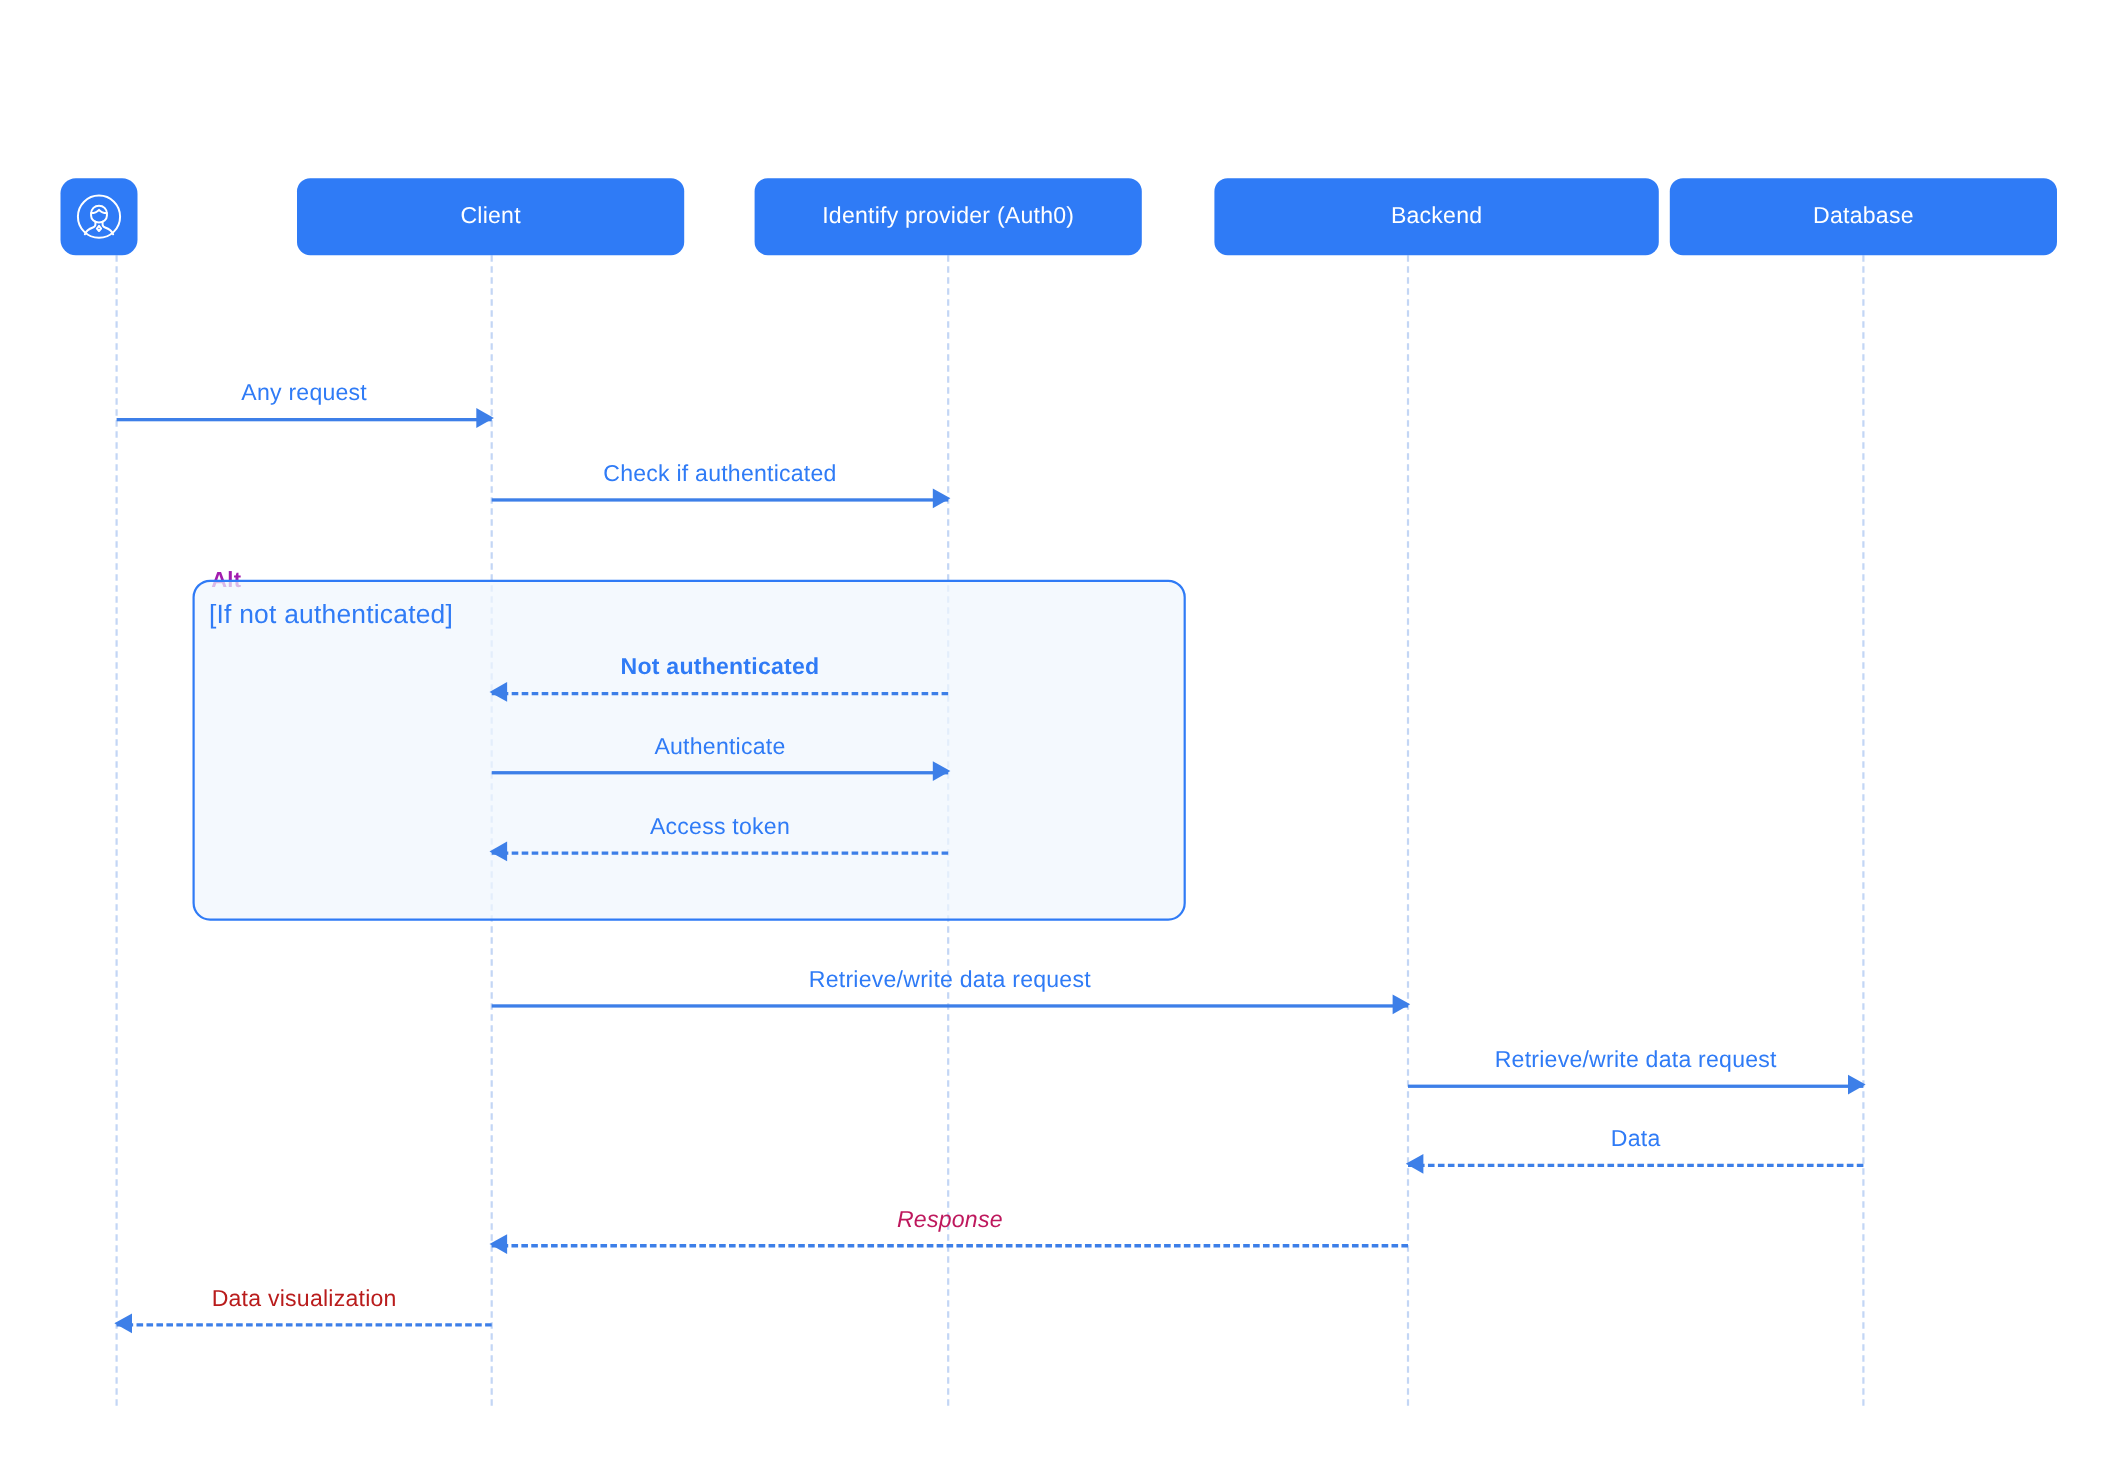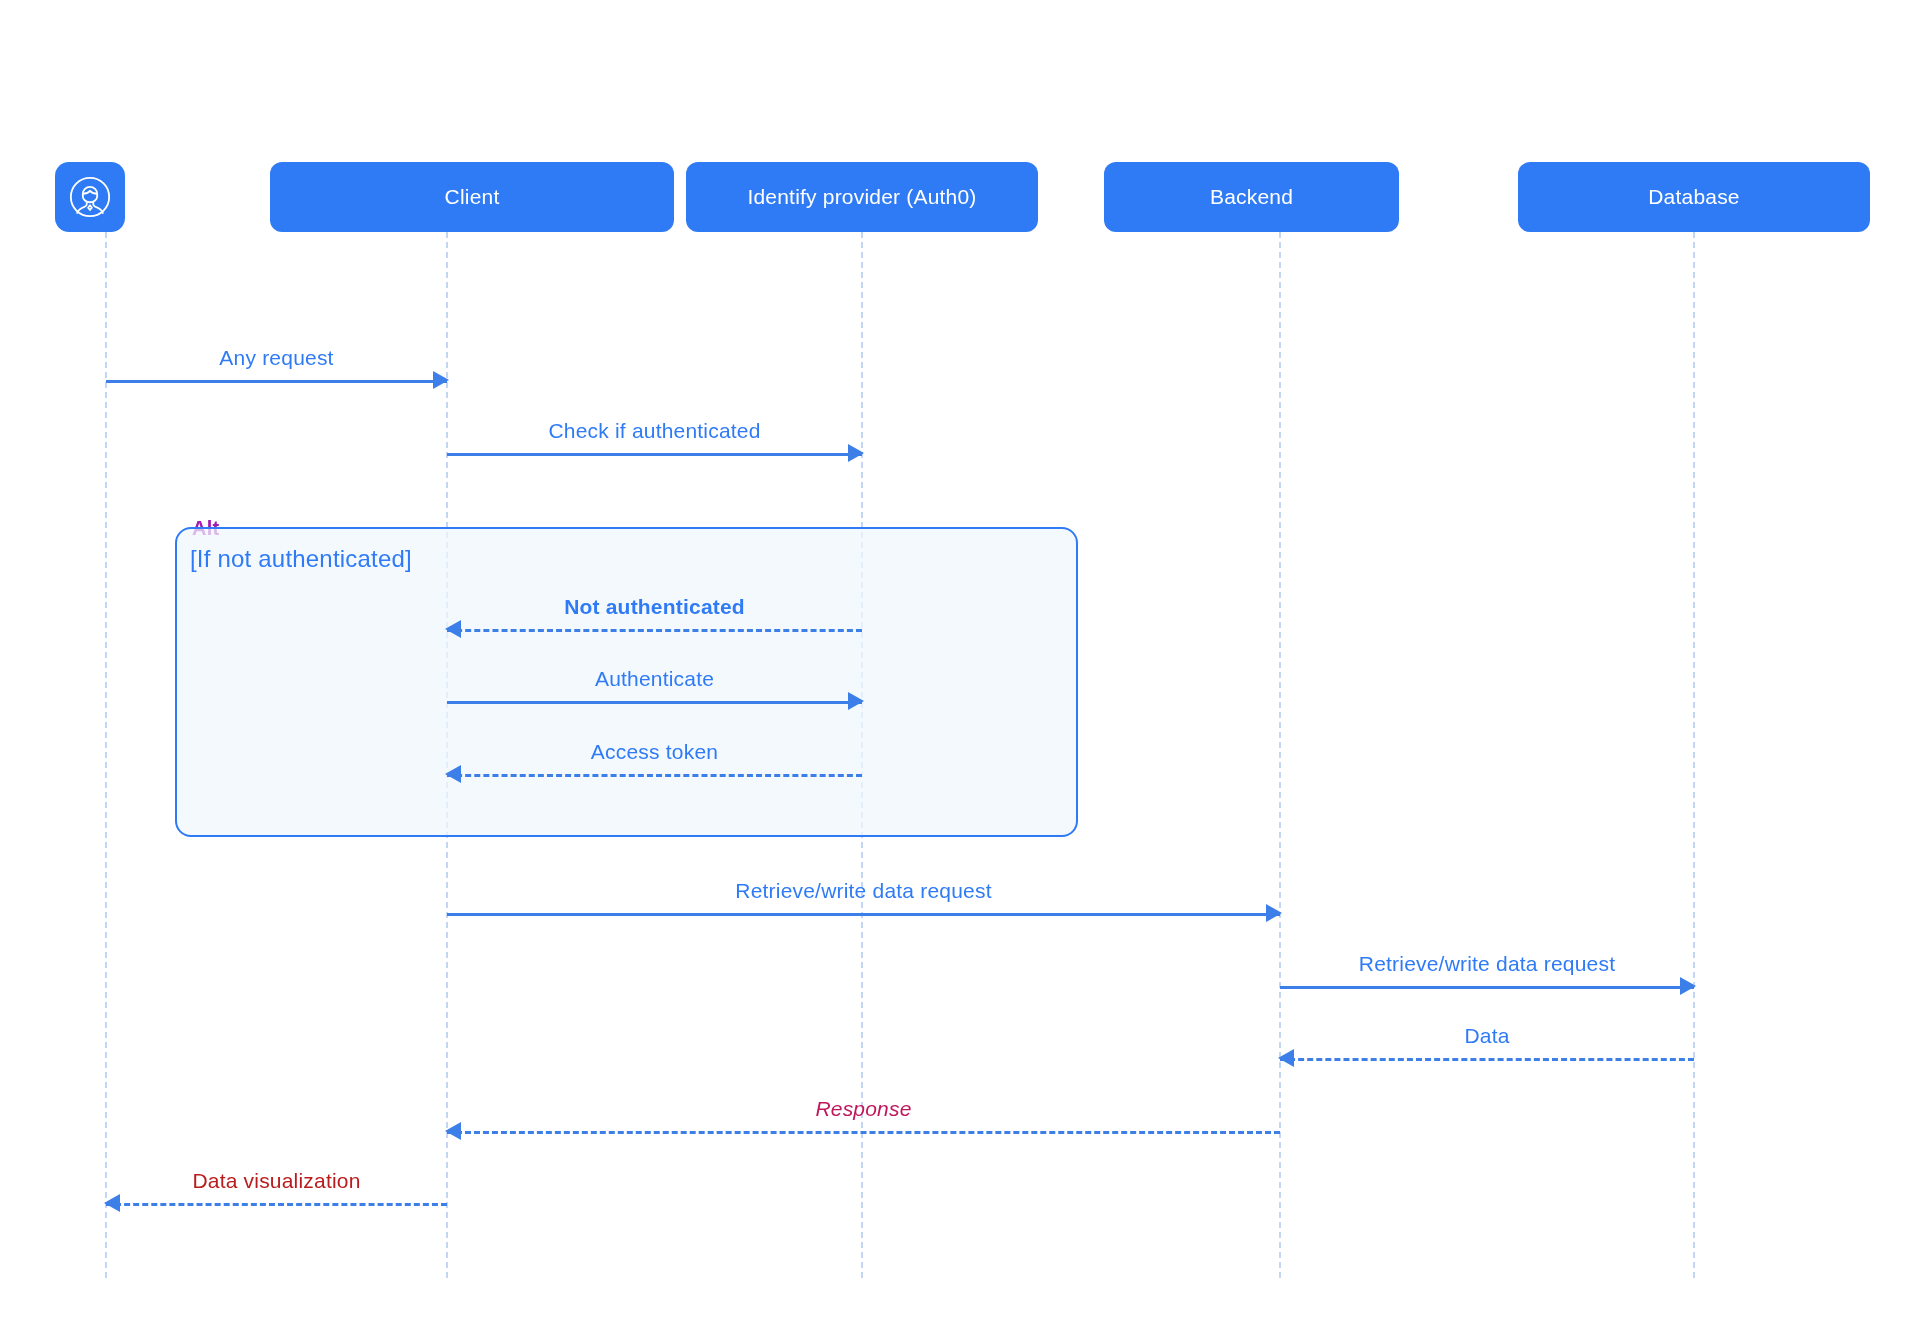--- a/index.html
+++ b/index.html
@@ -152,27 +152,27 @@
           <svg width="46" height="46" viewBox="0 0 48 48" fill="none" stroke="#ffffff" stroke-width="1.9" stroke-linecap="round" stroke-linejoin="round">
             <circle cx="24" cy="24" r="20"></circle>
             <path d="M16.5 21c0-4.4 3.4-7.5 7.5-7.5s7.5 3.1 7.5 7.5v2.2c0 3.5-3.4 6.3-7.5 6.3s-7.5-2.8-7.5-6.3z"></path>
             <path d="M16.6 20.6c2.9 0 5.6-1.1 7.4-3.1 1.8 2 4.5 3.1 7.4 3.1"></path>
             <path d="M20.6 28.9v2.6c0 1.6-1 2.3-2.4 2.8-3.6 1.3-6.4 3.3-7.6 6.4"></path>
             <path d="M27.4 28.9v2.6c0 1.6 1 2.3 2.4 2.8 3.6 1.3 6.4 3.3 7.6 6.4"></path>
             <path d="M24 32.6l-2 2.6 2 2.4 2-2.4z"></path>
           </svg>
         </span>
       </div>
-      <div class="participant-box" style="left: 270px; top: 162px; width: 404px; background: rgb(47, 123, 246); color: rgb(255, 255, 255);">
+      <div class="participant-box" style="left: 270px; top: 162px; width: 352px; background: rgb(47, 123, 246); color: rgb(255, 255, 255);">
         <span>Client</span>
       </div>
       <div class="participant-box" style="left: 686px; top: 162px; width: 352px; background: rgb(47, 123, 246); color: rgb(255, 255, 255);">
         <span>Identify provider (Auth0)</span>
       </div>
-      <div class="participant-box" style="left: 1104px; top: 162px; width: 295px; background: rgb(47, 123, 246); color: rgb(255, 255, 255);">
+      <div class="participant-box" style="left: 1104px; top: 162px; width: 404px; background: rgb(47, 123, 246); color: rgb(255, 255, 255);">
         <span>Backend</span>
       </div>
       <div class="participant-box" style="left: 1518px; top: 162px; width: 352px; background: rgb(47, 123, 246); color: rgb(255, 255, 255);">
         <span>Database</span>
       </div>
     </div>
 
   <div class="alt-label" style="left: 192px; top: 497px; color: #a21caf; margin-top: 20px;">Alt</div>
   <div class="alt-box" style="left: 175px; top: 527px; width: 903px; height: 310px; border-color: rgb(47, 123, 246);"></div>
   <div class="alt-condition" style="left: 190px; top: 545px; color: rgb(47, 123, 246);">[If not authenticated]</div>

